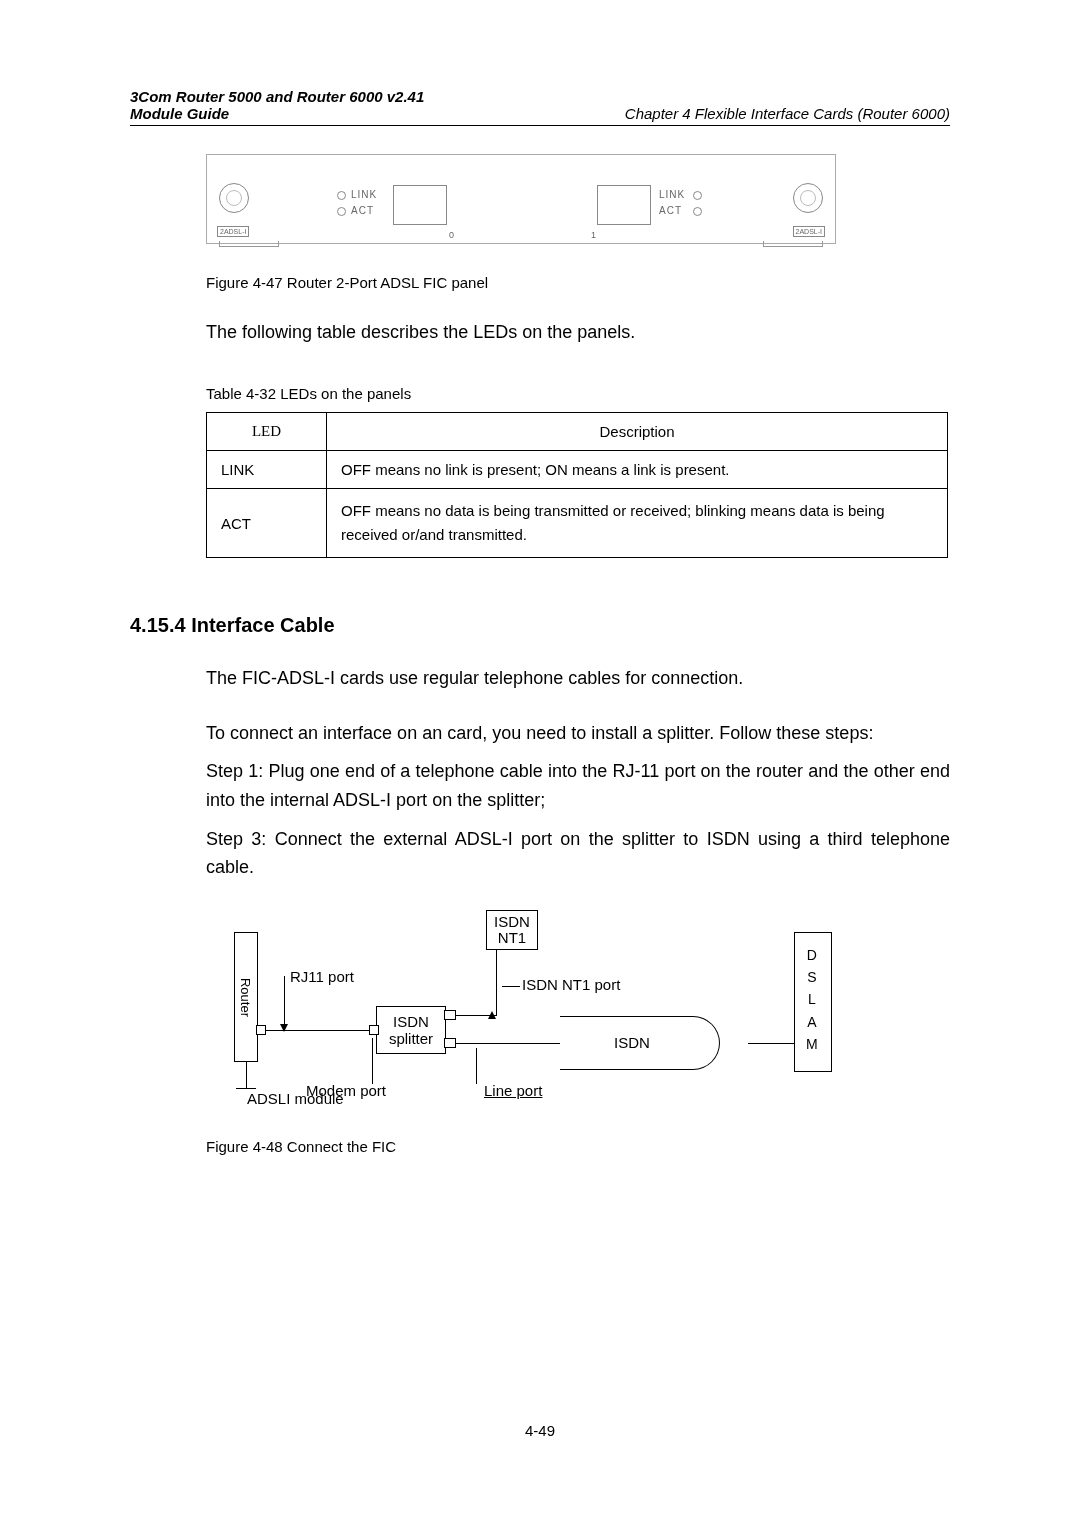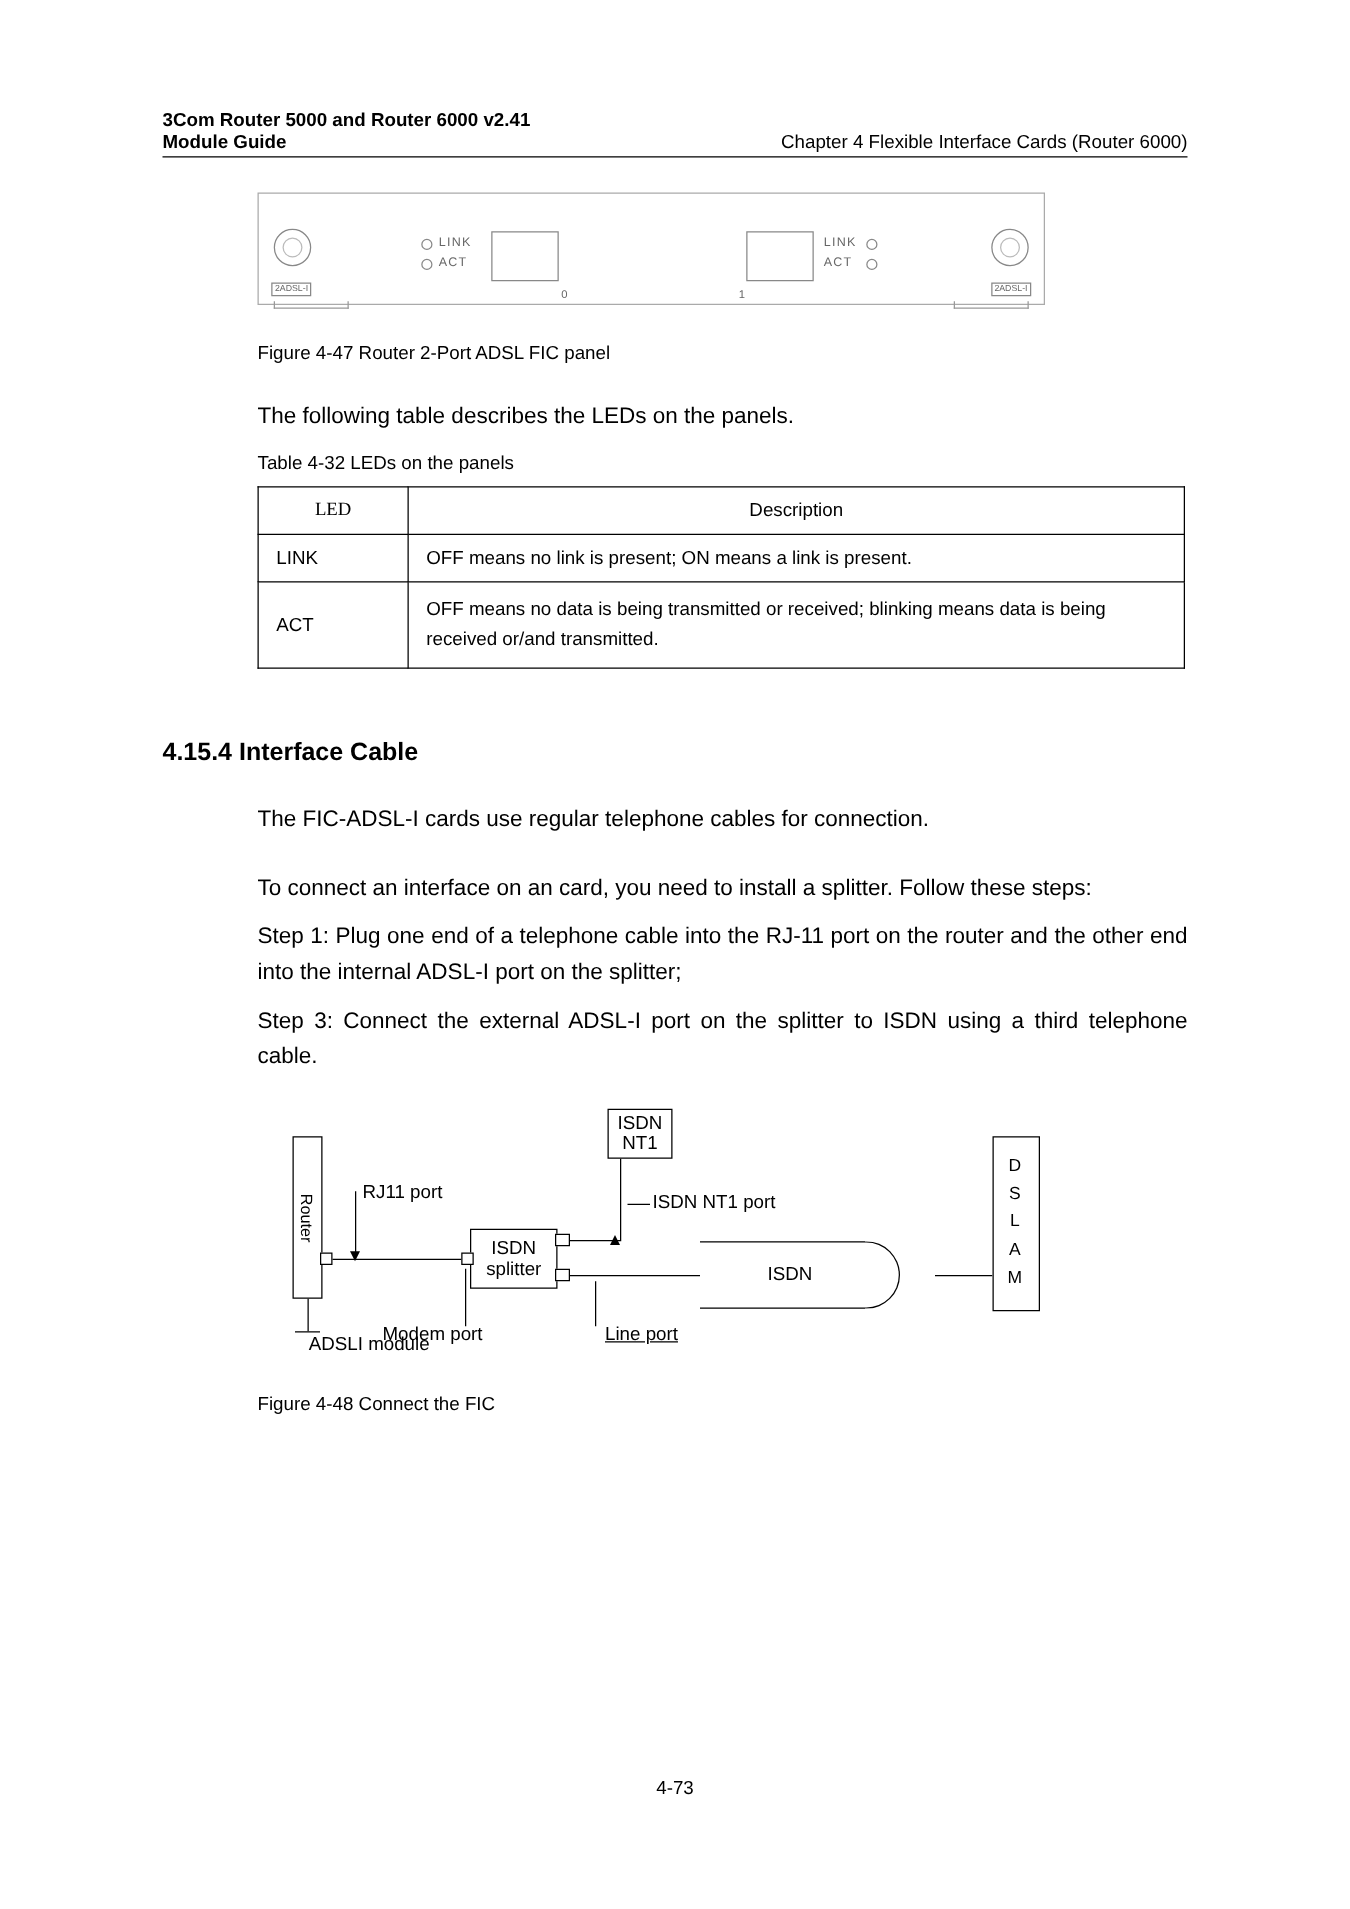--- a/index.html
+++ b/index.html
@@ -1,33 +1,33 @@
 <!DOCTYPE html>
 <html><head>
 <meta charset="utf-8">
 <style>
   * { margin: 0; padding: 0; box-sizing: border-box; }
   html, body { width: 1080px; height: 1527px; background: #fff; font-family: Arial, Helvetica, sans-serif; color: #000; }
   .page { width: 1080px; height: 1527px; position: relative; padding: 88px 130px 0 130px; }
-  .hdr-row { display: flex; justify-content: space-between; font-size: 15px; }
+  .hdr-row { display: flex; justify-content: space-between; font-size: 15px; font-style: italic; }
   .hdr-left { font-weight: bold; }
   .hdr-line { width: 100%; border-top: 1.5px solid #000; margin-top: 3px; }
   .fic-image { margin: 28px 0 0 76px; width: 630px; height: 90px; border: 1px solid #aaa; position: relative; background: #fff; }
   .fic-screw { width: 30px; height: 30px; border: 1px solid #888; border-radius: 50%; position: absolute; }
   .fic-screw::after { content: ""; position: absolute; inset: 6px; border: 1px solid #bbb; border-radius: 50%; }
   .fic-label { position: absolute; border: 1px solid #888; font-size: 7px; color: #666; padding: 1px 2px; }
   .fic-box { position: absolute; width: 54px; height: 40px; border: 1px solid #888; }
   .fic-led { position: absolute; width: 9px; height: 9px; border: 1px solid #888; border-radius: 50%; }
   .fic-text { position: absolute; font-size: 10px; color: #666; letter-spacing: 1px; }
   .fic-num { position: absolute; font-size: 9px; color: #666; }
   .fic-tick { position: absolute; width: 60px; height: 6px; border: 1px solid #999; border-top: none; }
   .caption { font-size: 15px; margin: 30px 0 0 76px; }
   .para { font-size: 18px; margin: 28px 0 0 76px; line-height: 1.5; text-align: justify; }
   .para2 { font-size: 18px; margin: 10px 0 0 76px; line-height: 1.6; text-align: justify; }
-  .tbl-caption { font-size: 15px; margin: 16px 0 10px 76px; }
+  .tbl-caption { font-size: 15px; margin: 39px 0 10px 76px; }
   table.led { border-collapse: collapse; margin-left: 76px; width: 742px; }
   table.led th, table.led td { border: 1px solid #000; font-size: 15px; padding: 10px 14px; text-align: left; vertical-align: middle; }
   table.led th { font-weight: normal; }
   table.led th.led-col { width: 120px; text-align: center; font-family: Liberation Serif, serif; }
   table.led th.desc-col { text-align: center; }
   .h3 { font-size: 20px; font-weight: bold; margin: 56px 0 0 0; }
   .conn-diagram { margin: 28px 0 0 76px; width: 640px; height: 206px; position: relative; }
   .conn-box { position: absolute; border: 1.5px solid #000; background: #fff; display: flex; align-items: center; justify-content: center; font-size: 15px; text-align: center; }
   .conn-label { position: absolute; font-size: 15px; }
   .vline { position: absolute; width: 0; border-left: 1.5px solid #000; }
@@ -175,14 +175,14 @@
       <span>D</span>
       <span>S</span>
       <span>L</span>
       <span>A</span>
       <span>M</span>
     </div>
   </div>
 
   <div class="caption" style="margin-top:22px;">Figure 4-48 Connect the FIC</div>
 
-  <div class="footer">4-73</div>
+  <div class="footer">4-49</div>
 </div>
 
 </body></html>

